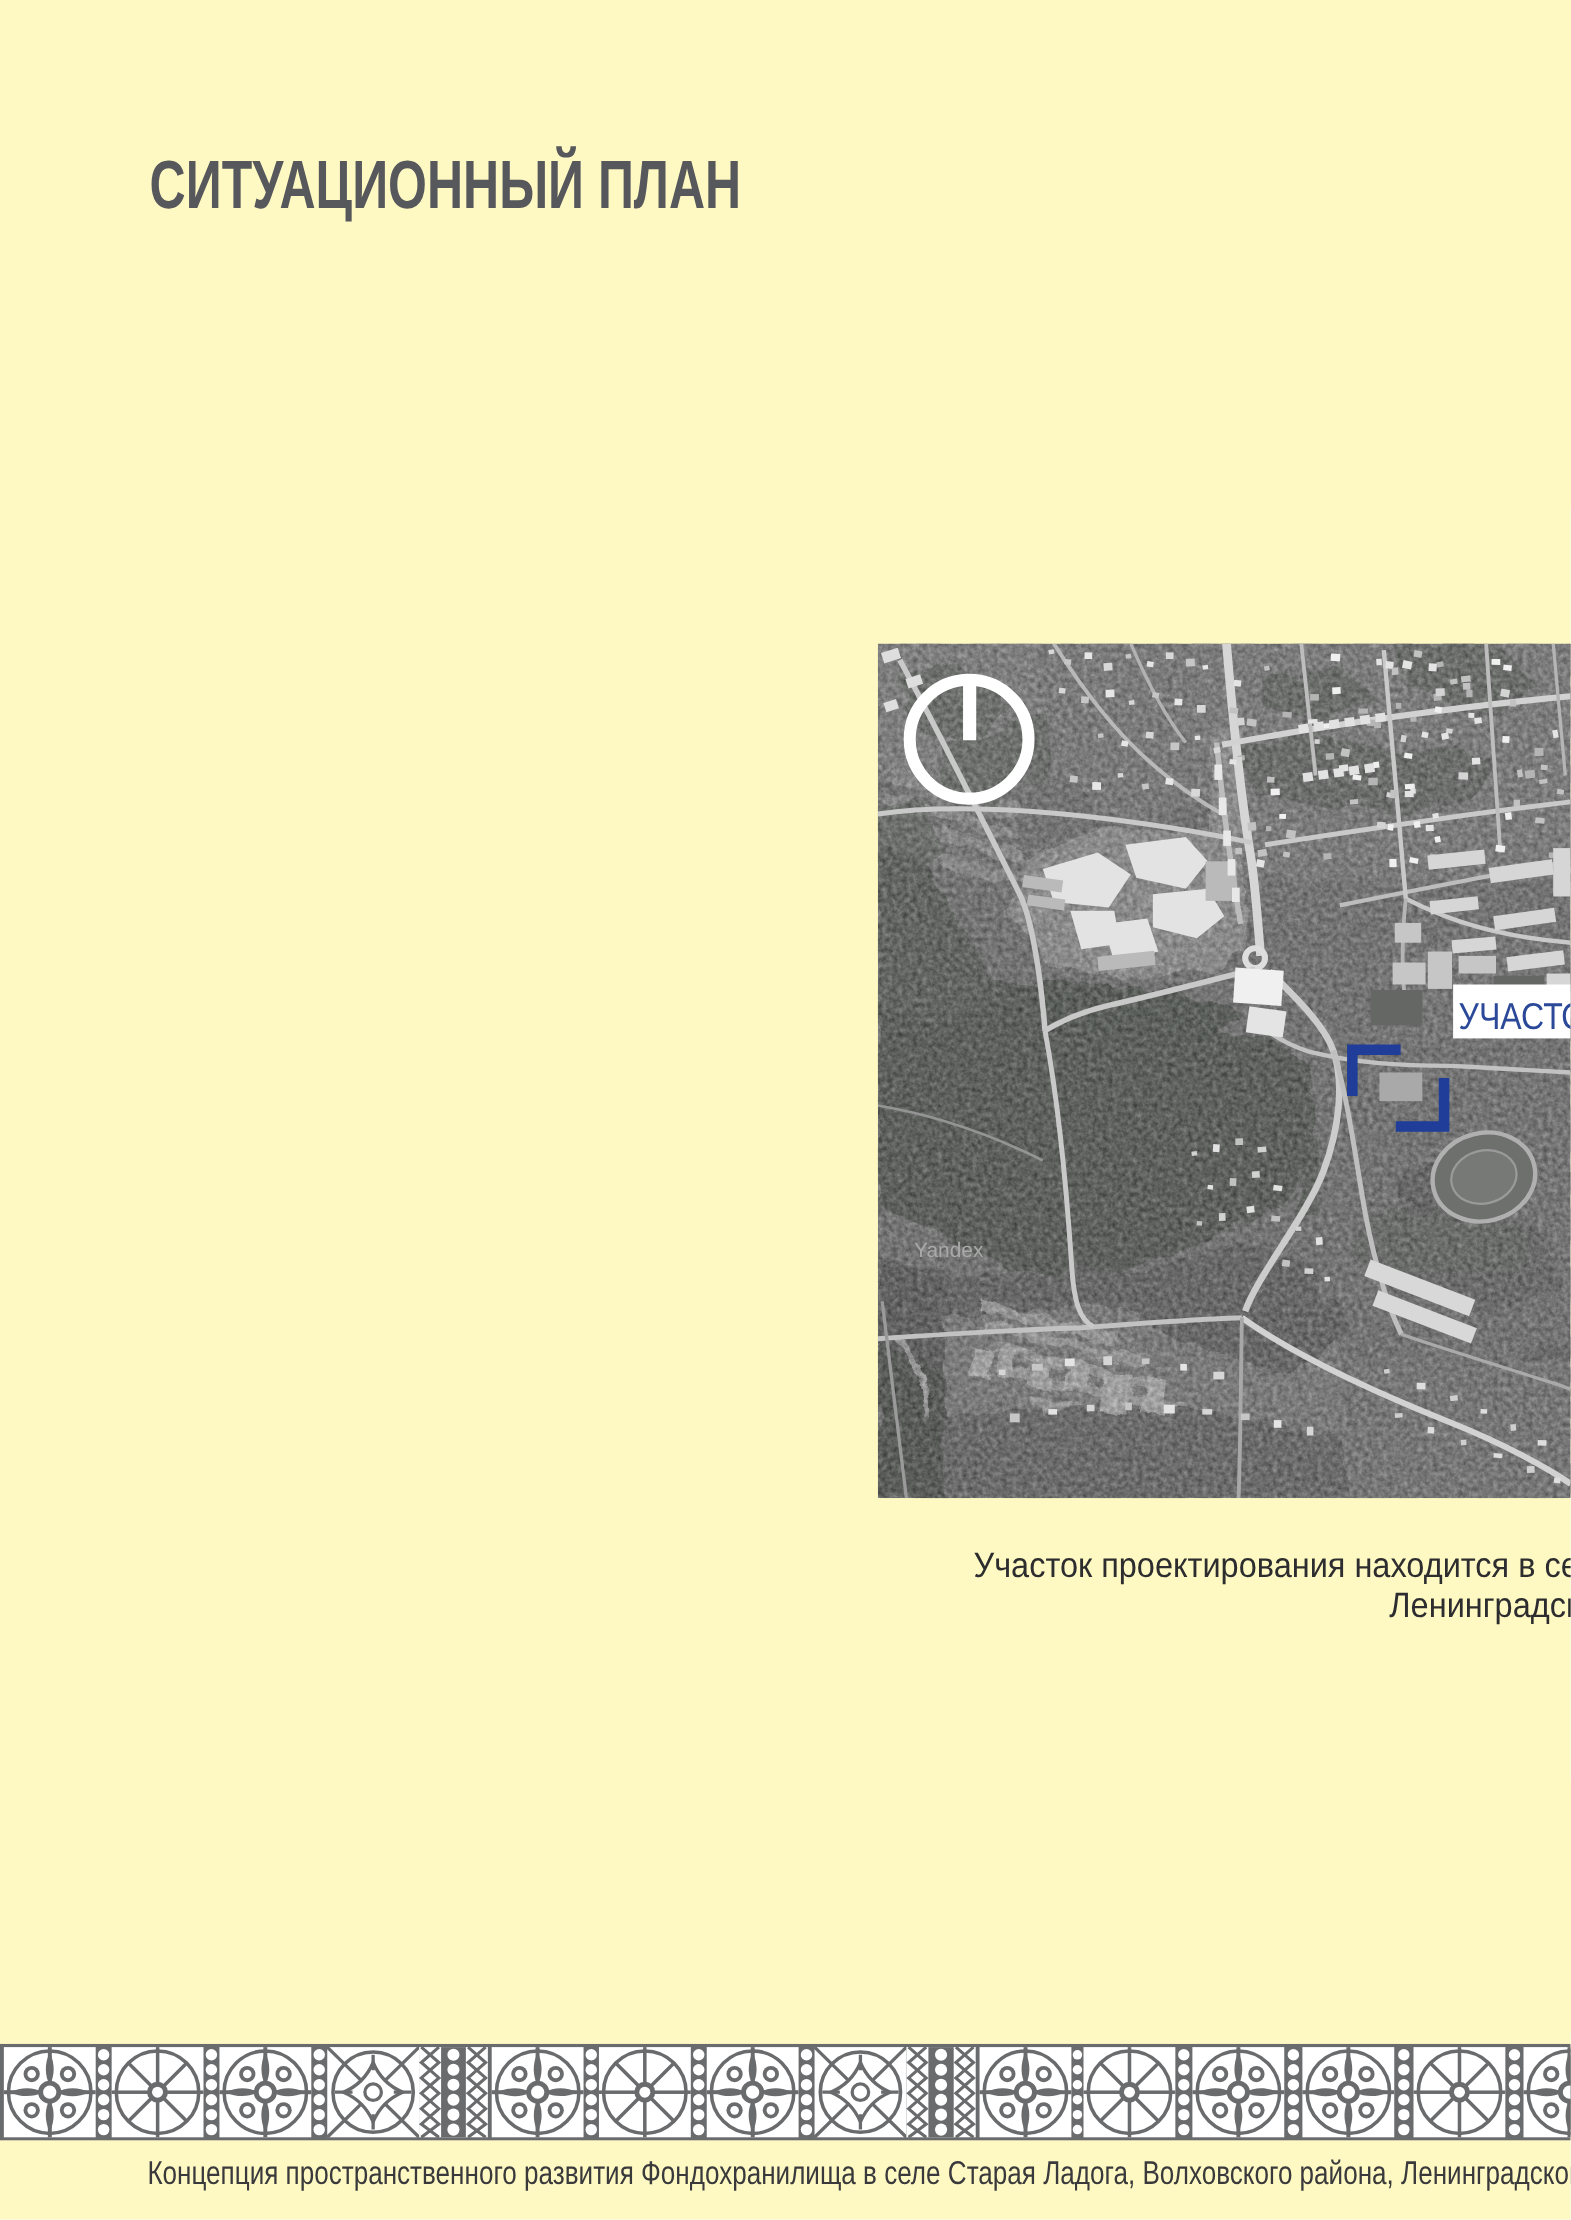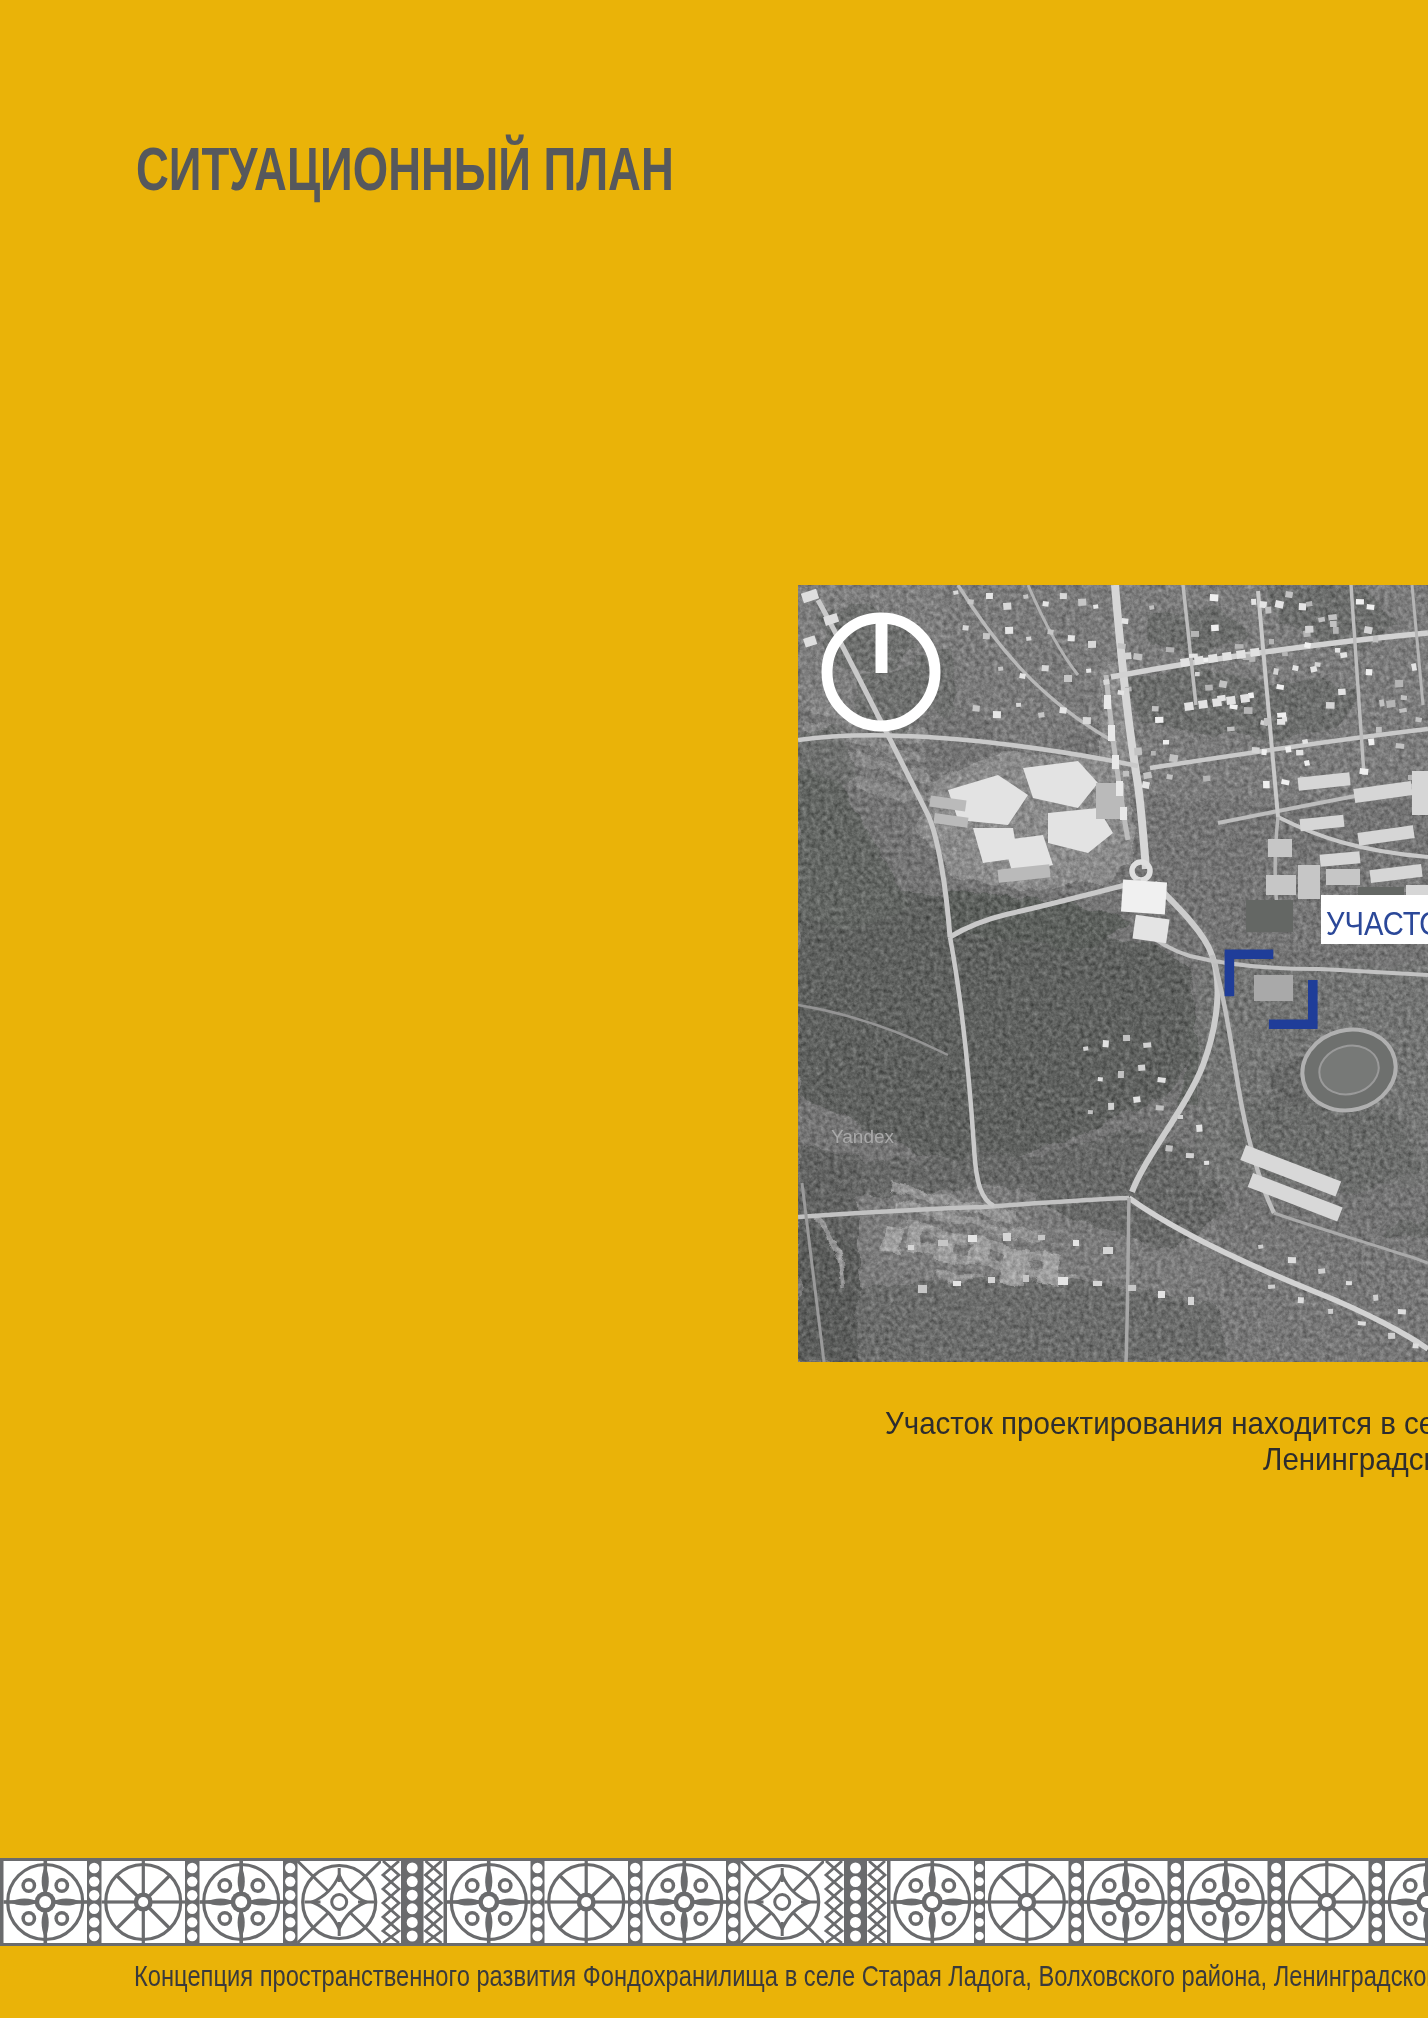--- a/index.html
+++ b/index.html
@@ -1,16 +1,16 @@
 <!DOCTYPE html>
 <html><head>
 <meta charset="utf-8">
 <style>
   html,body{margin:0;padding:0;background:#ffffff;}
-  #page{position:relative;width:1428px;height:2018px;overflow:hidden;background:#eab308;
+  #page{position:relative;width:1428px;height:2018px;overflow:hidden;background:#fef9c3;
         font-family:"Liberation Sans",sans-serif;}
   .abs{position:absolute;}
 </style>
 </head>
 <body>
 <div id="page">
 
   <div class="abs" style="left:136px;top:138px;font-size:62px;font-weight:bold;color:#56585c;line-height:1;white-space:nowrap;transform:scaleX(0.733);transform-origin:0 0;">СИТУАЦИОННЫЙ ПЛАН</div>
 
   <div class="abs" style="left:798px;top:585px;width:630px;height:777px;overflow:hidden;">

